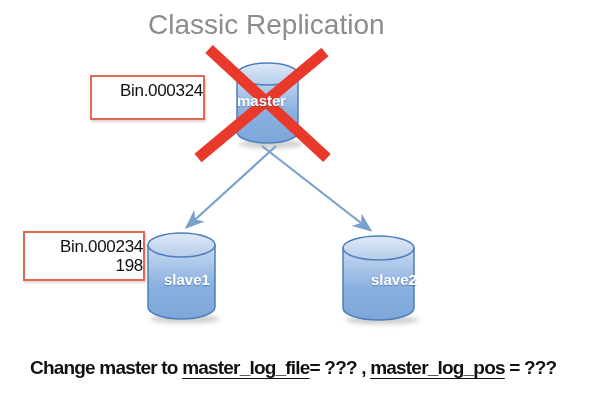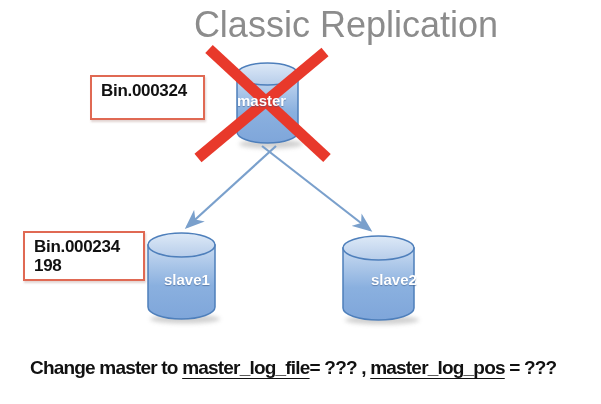--- a/index.html
+++ b/index.html
@@ -9,22 +9,22 @@
     height: 404px;
     background: #ffffff;
     overflow: hidden;
     font-family: "Liberation Sans", sans-serif;
   }
   #diagram-svg { position: absolute; left: 0; top: 0; }
 
   .page-title {
     position: absolute;
     left: 148px; top: 10px; width: 350px;
-    text-align: right;
-    font-size: 36px;
+    text-align: left;
+    font-size: 28px;
     line-height: 30px;
     color: var(--title, #8c8c8c);
     letter-spacing: 0px;
     white-space: nowrap;
   }
 
   .cyl-label {
     position: absolute;
     text-align: left;
     color: var(--label_text, #ffffff);
@@ -37,25 +37,26 @@
   #slave1-label { left: 164px; width: 89px; top: 271px; }
   #slave2-label { left: 343px; width: 71px; top: 271px; margin-left: 28px; }
 
   .label-box {
     position: absolute;
     border: 2px solid var(--box_border, #e06953);
     background: #ffffff;
     box-shadow: 1px 2px 2px rgba(190,160,155,0.45);
     color: var(--ink, #111111);
     font-size: 17px;
-    font-weight: bold;
+    font-weight: normal;
     line-height: 19px;
     padding: 4px 0 7px 9px;
     box-sizing: border-box;
     letter-spacing: -0.3px;
+    text-align: right;
   }
   #master-box { left: 90px; top: 75px; width: 115px; height: 45px; }
   #slave1-box { left: 23px; top: 231px; width: 122px; height: 50px; }
   #slave2-box { left: 430px; top: 250px; width: 115px; height: 48px; }
 
   .caption {
     position: absolute;
     left: 30px; top: 357px;
     color: var(--ink, #111111);
     font-size: 19px;

